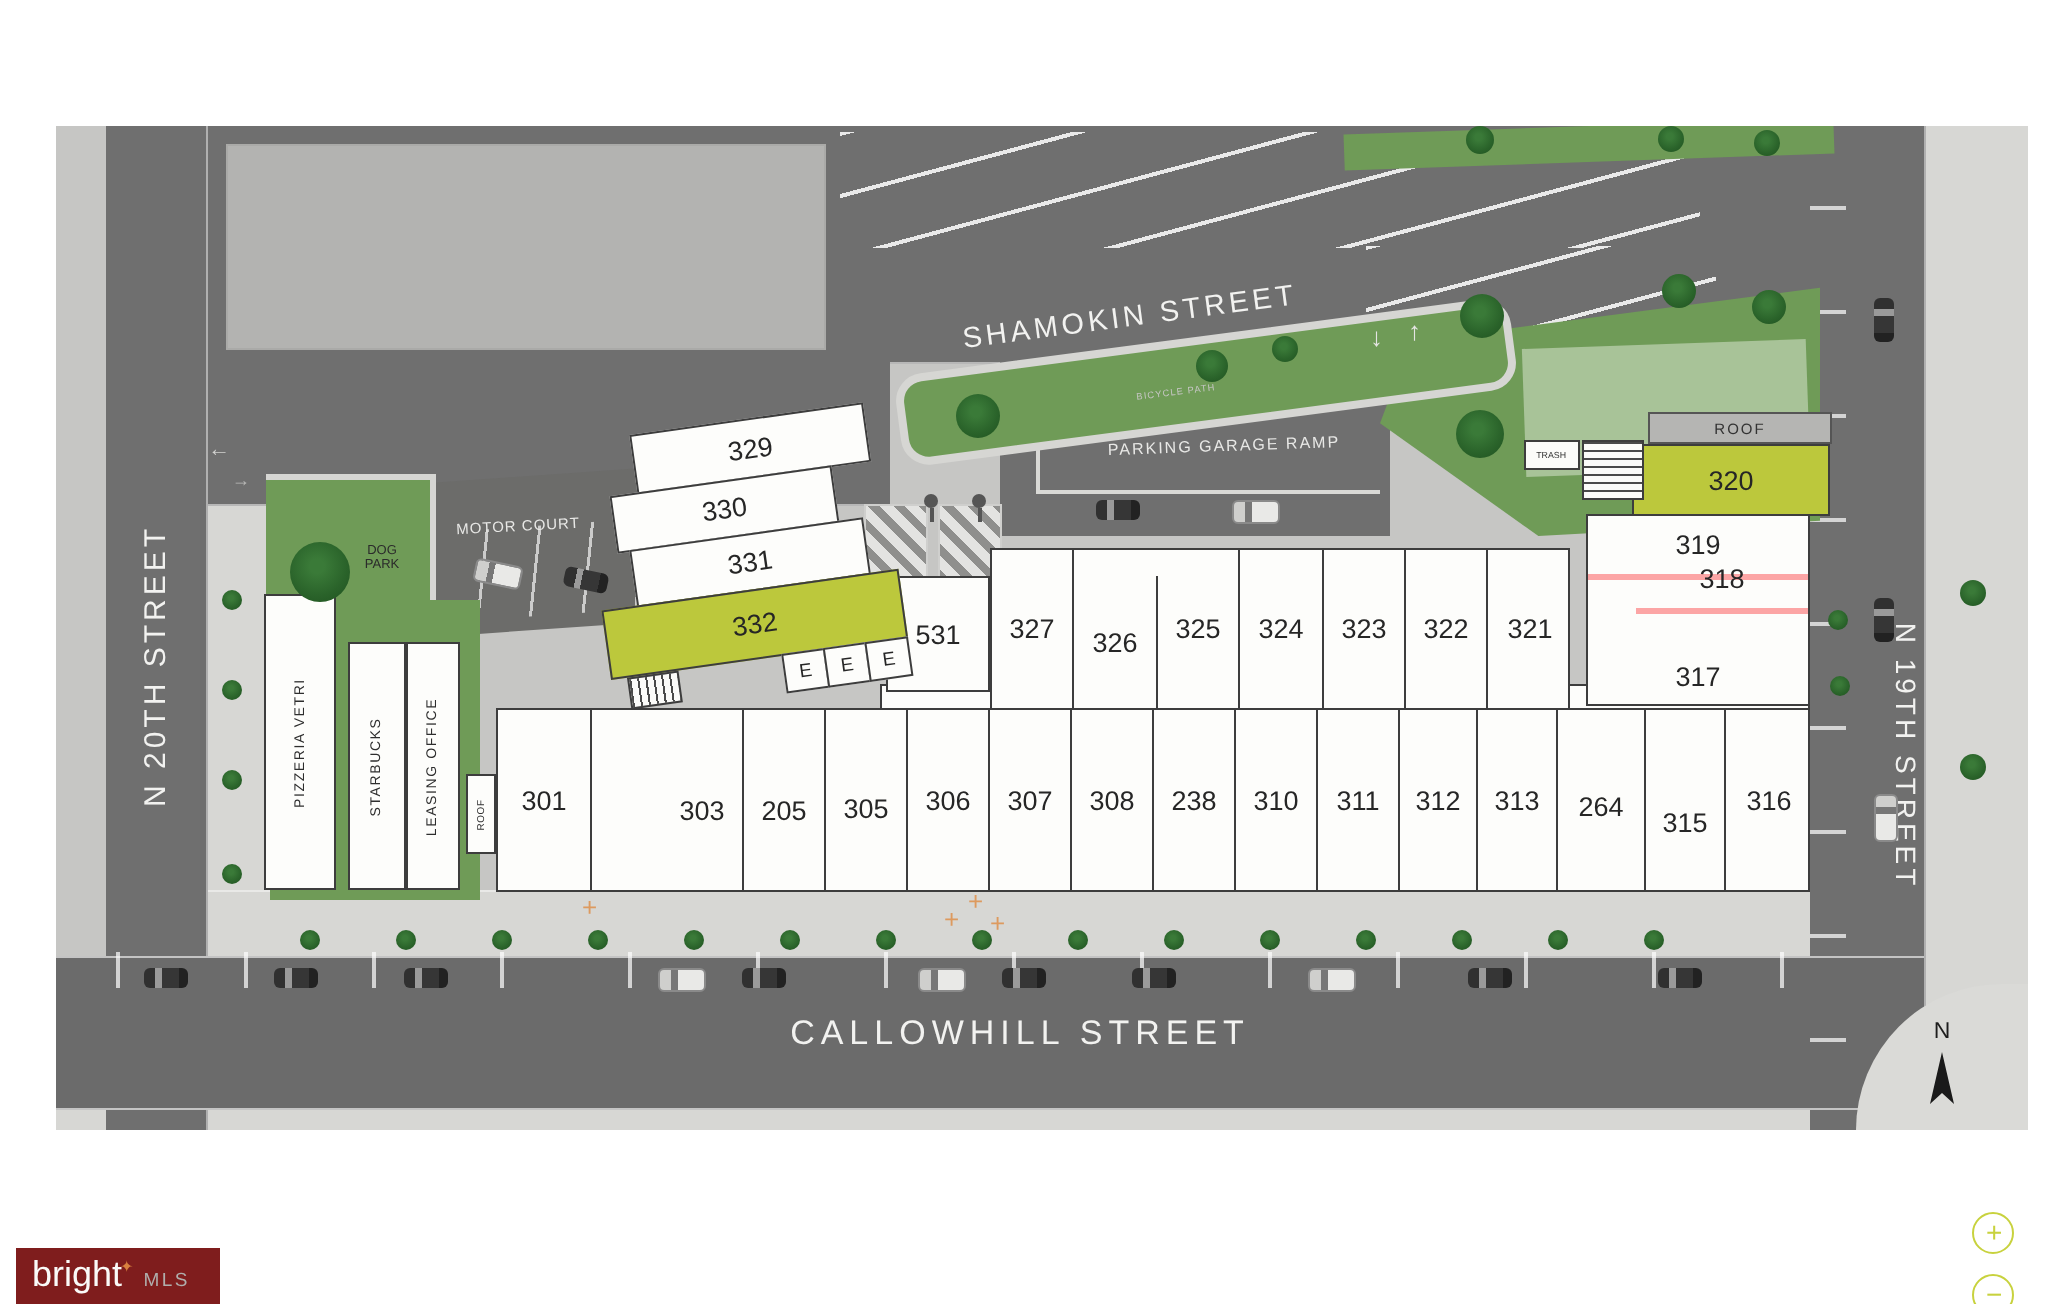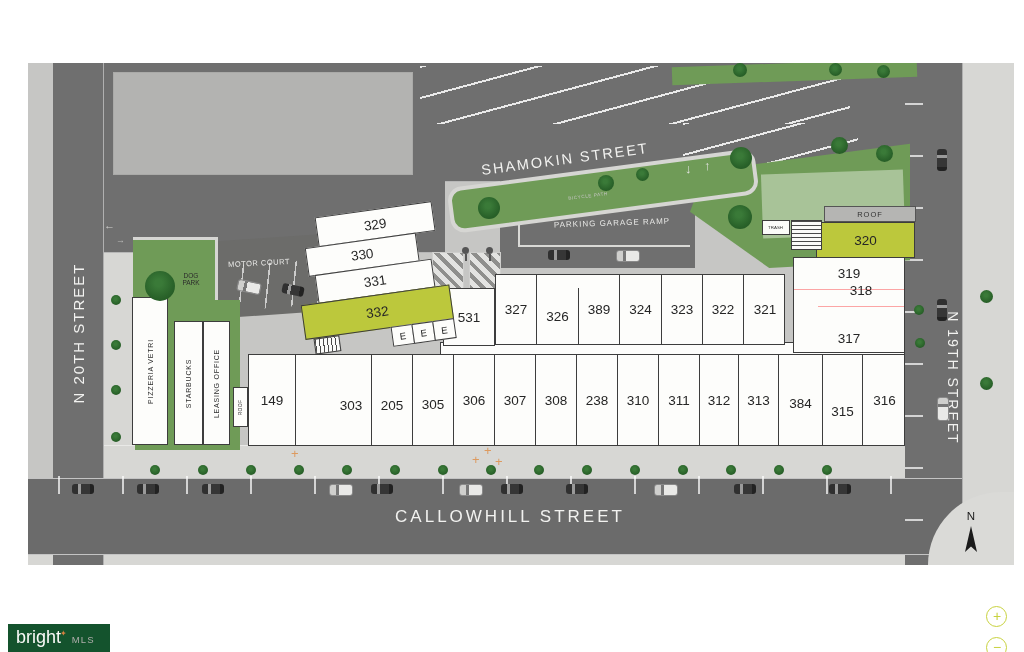--- a/index.html
+++ b/index.html
@@ -6,21 +6,21 @@
     font-family:"Liberation Sans", sans-serif;}
   .abs{position:absolute;}
   #plan{position:absolute;left:28px;top:63px;width:986px;height:502px;background:#c6c6c4;overflow:hidden;}
   .road{position:absolute;background:#6f6f6f;}
   .swalk{position:absolute;background:#d7d7d4;}
   .bldg{position:absolute;background:#fdfdfb;border:1px solid #3d3d3d;box-sizing:border-box;}
   .cell{position:absolute;top:0;bottom:0;display:flex;align-items:center;justify-content:center;
     font-size:13.5px;color:#262626;border-right:1px solid #3d3d3d;box-sizing:border-box;}
   .cell.last{border-right:none;}
   .row3{position:absolute;left:0;right:0;display:flex;align-items:center;justify-content:center;
-    font-size:13.5px;color:#262626;border-bottom:1px solid #fca5a5;box-sizing:border-box;}
+    font-size:13.5px;color:#262626;border-bottom:3px solid #fca5a5;box-sizing:border-box;}
   .arow{position:absolute;background:#fdfdfb;border:1.2px solid #3d3d3d;box-sizing:border-box;
     display:flex;align-items:center;justify-content:center;font-size:13.5px;color:#262626;}
   .street{position:absolute;color:#f2f2f0;letter-spacing:2px;white-space:nowrap;font-size:15px;}
   .tinyw{position:absolute;color:#e8e8e6;white-space:nowrap;}
   .tree{position:absolute;border-radius:50%;
     background:radial-gradient(circle at 45% 40%, #3a7a38 15%, #2a632a 60%, #1f511f 100%);}
   .car{position:absolute;width:22px;height:10px;border-radius:3px;}
   .car.dark{background:linear-gradient(90deg,#303030 0 26%,#9a9a9a 26% 40%,#363636 40% 80%,#222 80%);}
   .car.light{background:linear-gradient(90deg,#cfcfcd 0 26%,#777 26% 40%,#e9e9e7 40% 100%);border:0.5px solid #8a8a8a;}
   .hl{background:#bcc83c;}
@@ -81,41 +81,41 @@
   <div class="abs" style="left:930px;top:443px;width:26px;height:52px;text-align:center;">
     <span style="font-size:11.5px;color:#1d1d1d;">N</span><br>
     <svg width="20" height="30" style="margin-top:1px;">
         <path d="M10 1 L16 27 L10 21.5 L4 27 Z" fill="#1a1a1a"></path>
       </svg>
   </div>
 
   <div class="bldg" style="left:412px;top:279px;width:465px;height:13px;"></div>
 
   <div class="bldg" style="left:220px;top:291px;width:657px;height:92px;">
-    <div class="cell" style="left:0;width:47px;">149</div>
+    <div class="cell" style="left:0;width:47px;">301</div>
     <div class="cell" style="left:82px;width:41px;padding-top:10px;">303</div>
     <div class="cell" style="left:123px;width:41px;padding-top:10px;">205</div>
     <div class="cell" style="left:164px;width:41px;padding-top:8px;">305</div>
     <div class="cell" style="left:205px;width:41px;">306</div>
     <div class="cell" style="left:246px;width:41px;">307</div>
     <div class="cell" style="left:287px;width:41px;">308</div>
     <div class="cell" style="left:328px;width:41px;">238</div>
     <div class="cell" style="left:369px;width:41px;">310</div>
     <div class="cell" style="left:410px;width:41px;">311</div>
     <div class="cell" style="left:451px;width:39px;">312</div>
     <div class="cell" style="left:490px;width:40px;">313</div>
-    <div class="cell" style="left:530px;width:44px;padding-top:6px;">384</div>
+    <div class="cell" style="left:530px;width:44px;padding-top:6px;">264</div>
     <div class="cell" style="left:574px;width:40px;padding-top:22px;text-align:right;">315</div>
     <div class="cell last" style="left:614px;width:43px;">316</div>
   </div>
 
-  <div class="bldg" style="left:467px;top:211px;width:290px;height:71px;">
+  <div class="bldg" style="left:467px;top:211px;width:290px;height:81px;">
     <div class="cell" style="left:0;width:41px;">327</div>
     <div class="cell" style="left:41px;width:42px;margin-top:13px;">326</div>
-    <div class="cell" style="left:83px;width:41px;">389</div>
+    <div class="cell" style="left:83px;width:41px;">325</div>
     <div class="cell" style="left:124px;width:42px;">324</div>
     <div class="cell" style="left:166px;width:41px;">323</div>
     <div class="cell" style="left:207px;width:41px;">322</div>
     <div class="cell last" style="left:248px;width:42px;">321</div>
   </div>
 
   <div class="bldg" style="left:765px;top:194px;width:112px;height:96px;">
     <div class="row3" style="top:0;height:32px;">319</div>
     <div class="row3" style="top:17px;height:32px;margin-left:24px;">318</div>
     <div class="row3" style="top:64px;height:32px;border-bottom:none;">317</div>
@@ -242,20 +242,20 @@
     <div class="car dark" style="left: 801px; top: 421px; transform: rotate(0deg);"></div>
     <div class="car dark" style="left: 520px; top: 187px; transform: rotate(0deg);"></div>
     <div class="car light" style="left: 588px; top: 187px; transform: rotate(0deg);"></div>
     <div class="car light" style="left: 209px; top: 218px; transform: rotate(12deg);"></div>
     <div class="car dark" style="left: 254px; top: 222px; transform: rotate(12deg);"></div>
     <div class="car dark" style="left: 903px; top: 92px; transform: rotate(90deg);"></div>
     <div class="car dark" style="left: 903px; top: 242px; transform: rotate(90deg);"></div>
     <div class="car light" style="left: 903px; top: 340px; transform: rotate(90deg);"></div>
   </div>
 
-<div style="position:absolute;left:8px;top:624px;width:102px;height:28px;background:#14532d;display:flex;align-items:baseline;padding-left:8px;box-sizing:border-box;">
+<div style="position:absolute;left:8px;top:624px;width:102px;height:28px;background:#7f1d1d;display:flex;align-items:baseline;padding-left:8px;box-sizing:border-box;">
   <span style="color:#fafaf8;font-size:18px;line-height:26px;">bright</span>
   <span style="color:#d9803f;font-size:8px;position:relative;top:-7px;left:-1px;">✦</span>
   <span style="color:#b0aeac;font-size:9.5px;letter-spacing:1.2px;margin-left:4px;">MLS</span>
 </div>
 
 <button class="zoombtn" style="top:606px;">+</button>
 <button class="zoombtn" style="top:637px;">−</button>
 
 </body></html>

